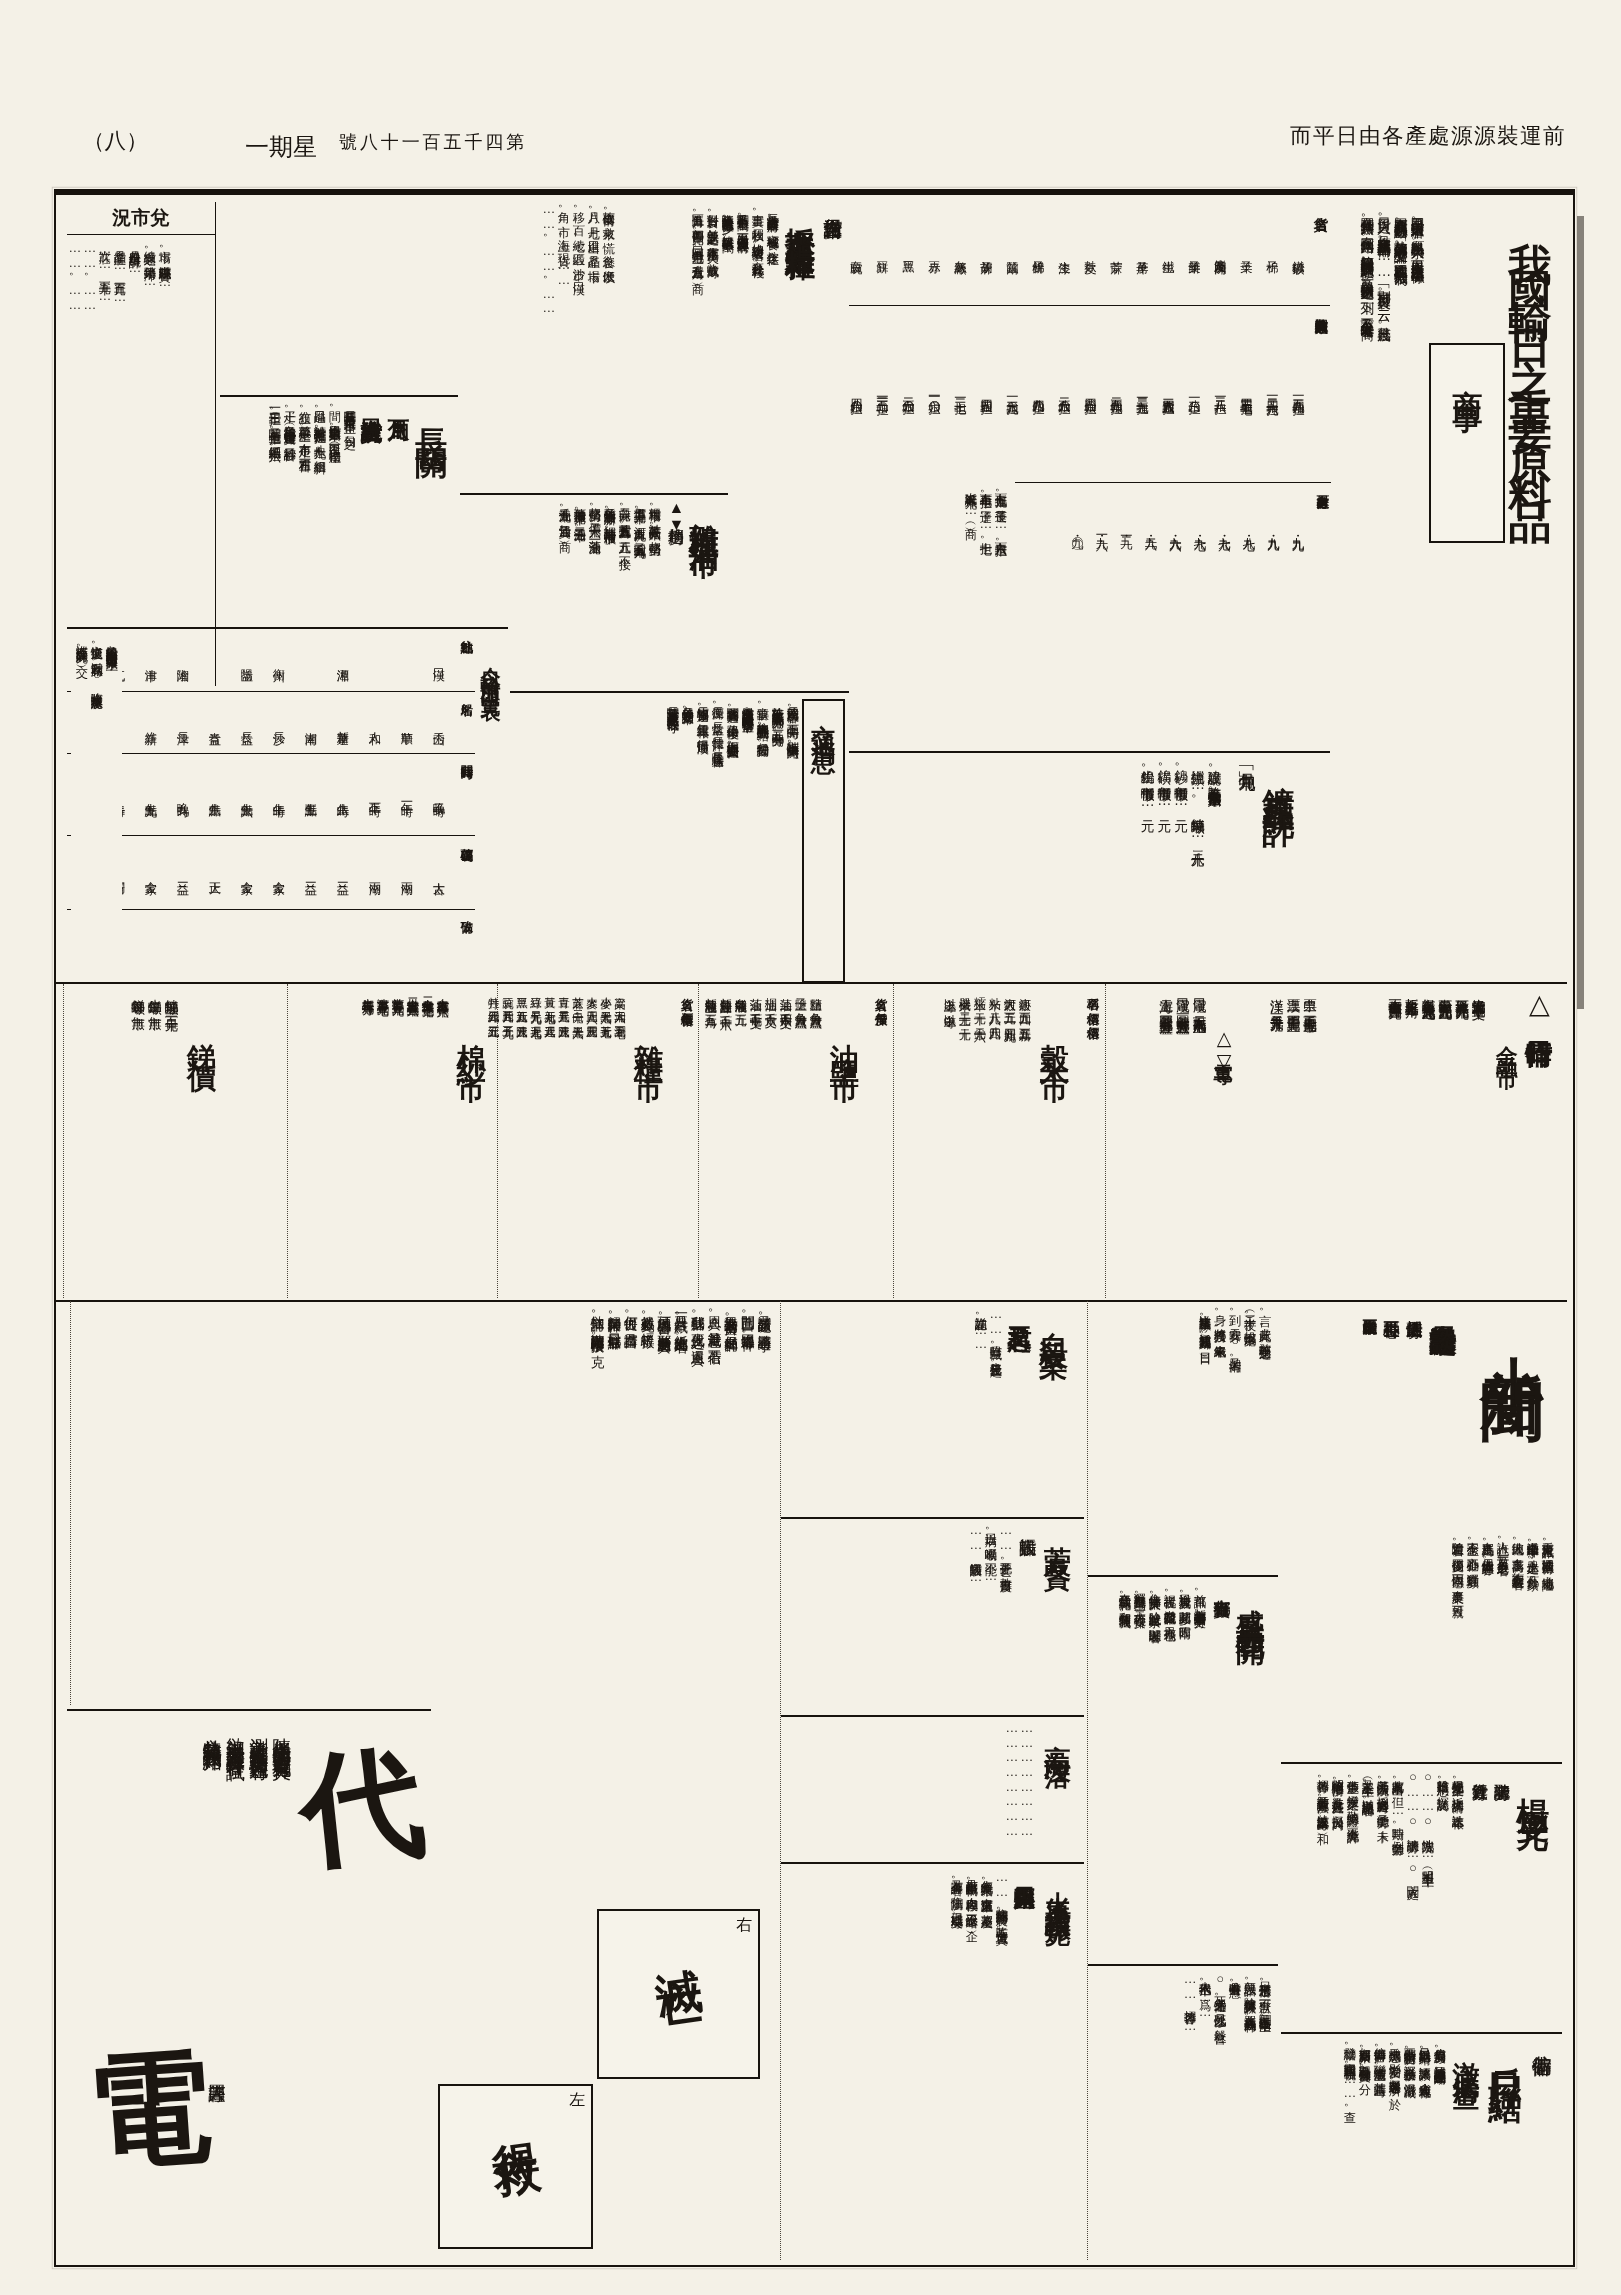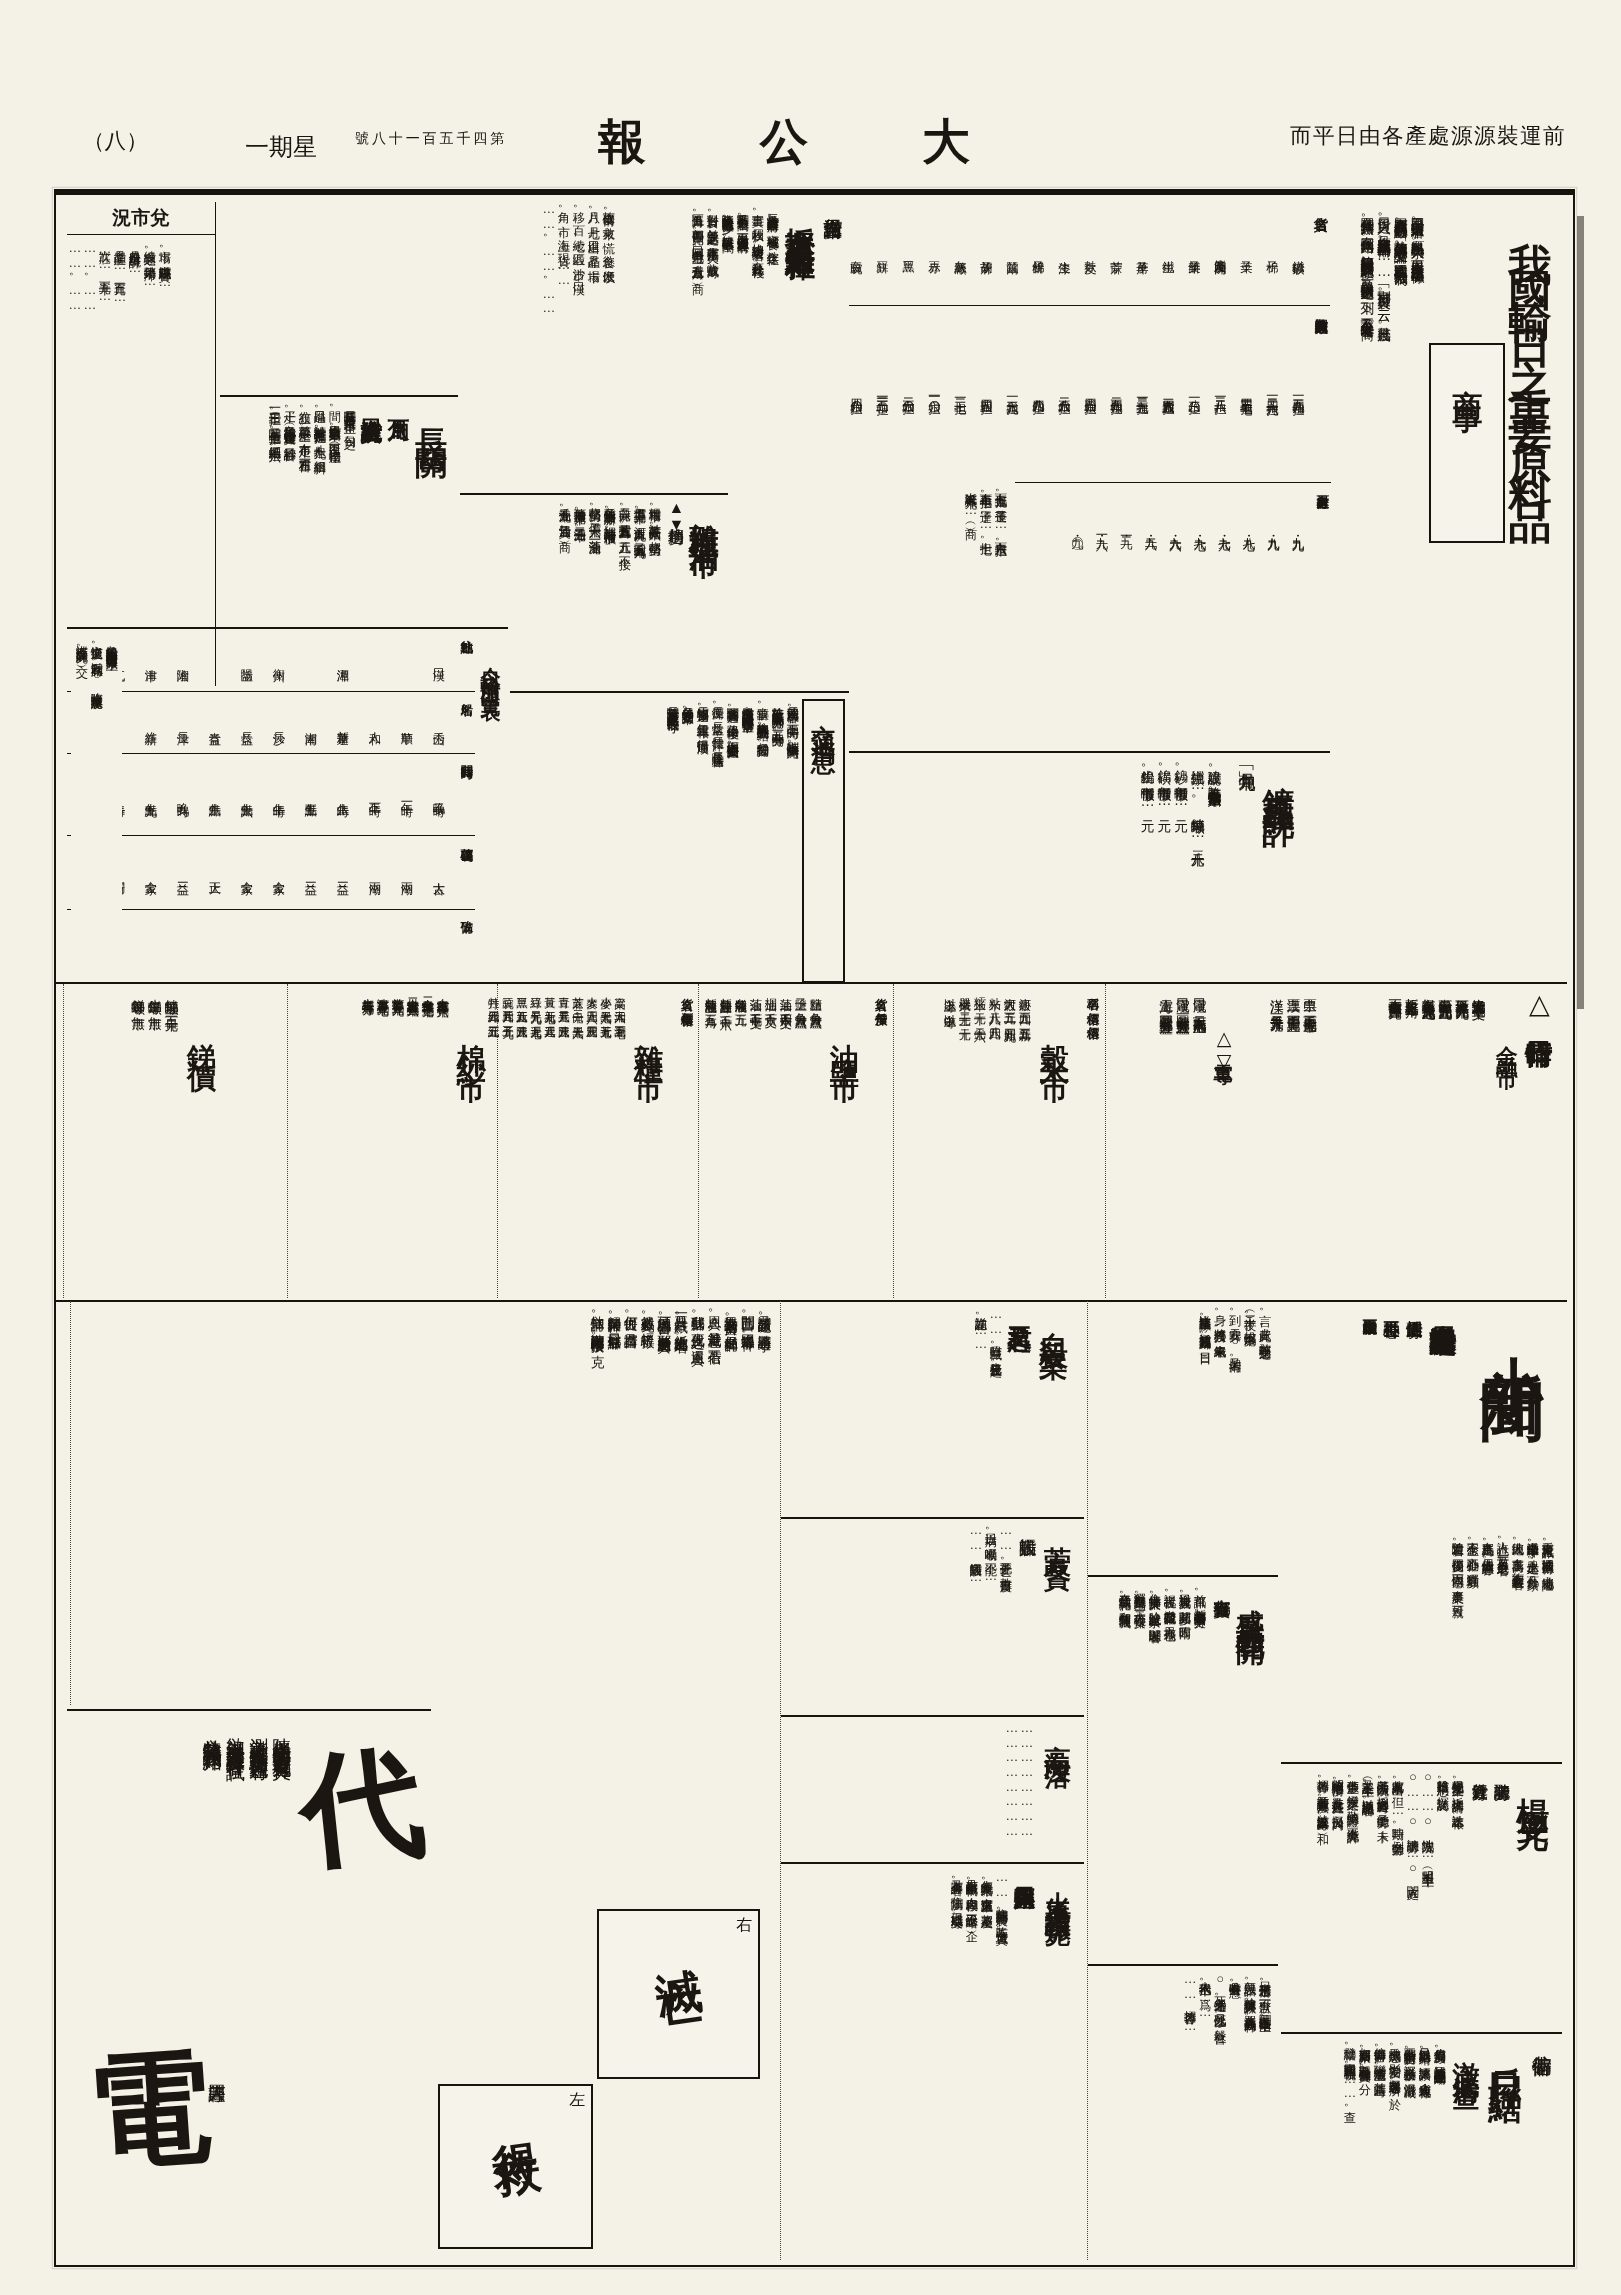--- a/index.html
+++ b/index.html
@@ -30,22 +30,21 @@
   .streak{background:#2a261f;opacity:.75;}
   .noise{background:#17130e;opacity:.5;}
 </style>
 </head>
 <body>
 
 <div id="paper">
 
   <div class="abs" style="left:83px;top:126px;font-size:21.6px;">（八）</div>
   <div class="abs" style="left:245px;top:131px;font-size:24px;">一期星</div>
-  <div class="abs" style="left:355px;top:130px;font-size:14px;letter-spacing:2.9px;">號八十一百五千四第</div>
-  <div class="abs hd" style="left:598px;top:110px;font-size:48px;letter-spacing:33px;">報　公　大</div>
+  <div class="abs" style="left:339px;top:130px;font-size:18px;letter-spacing:2.9px;">號八十一百五千四第</div>
   <div class="abs" style="left:1290px;top:121px;font-size:21.6px;letter-spacing:1.4px;">而平日由各產處源源裝運前</div>
 
   <div class="abs streak" style="left:193px;top:930px;width:10px;height:1153px;"></div>
   <div class="abs noise" style="left:1577px;top:216px;width:7.2px;height:793px;"></div>
 
   <div id="frame">
 
     <div class="block v hd" style="left:1450px;top:13px;width:53px;height:764px;font-size:43px;letter-spacing:29px;">我國輸日之重要原料品</div>
 
     <div class="block deco-box" style="left:1373px;top:148px;width:72px;height:196px;">

